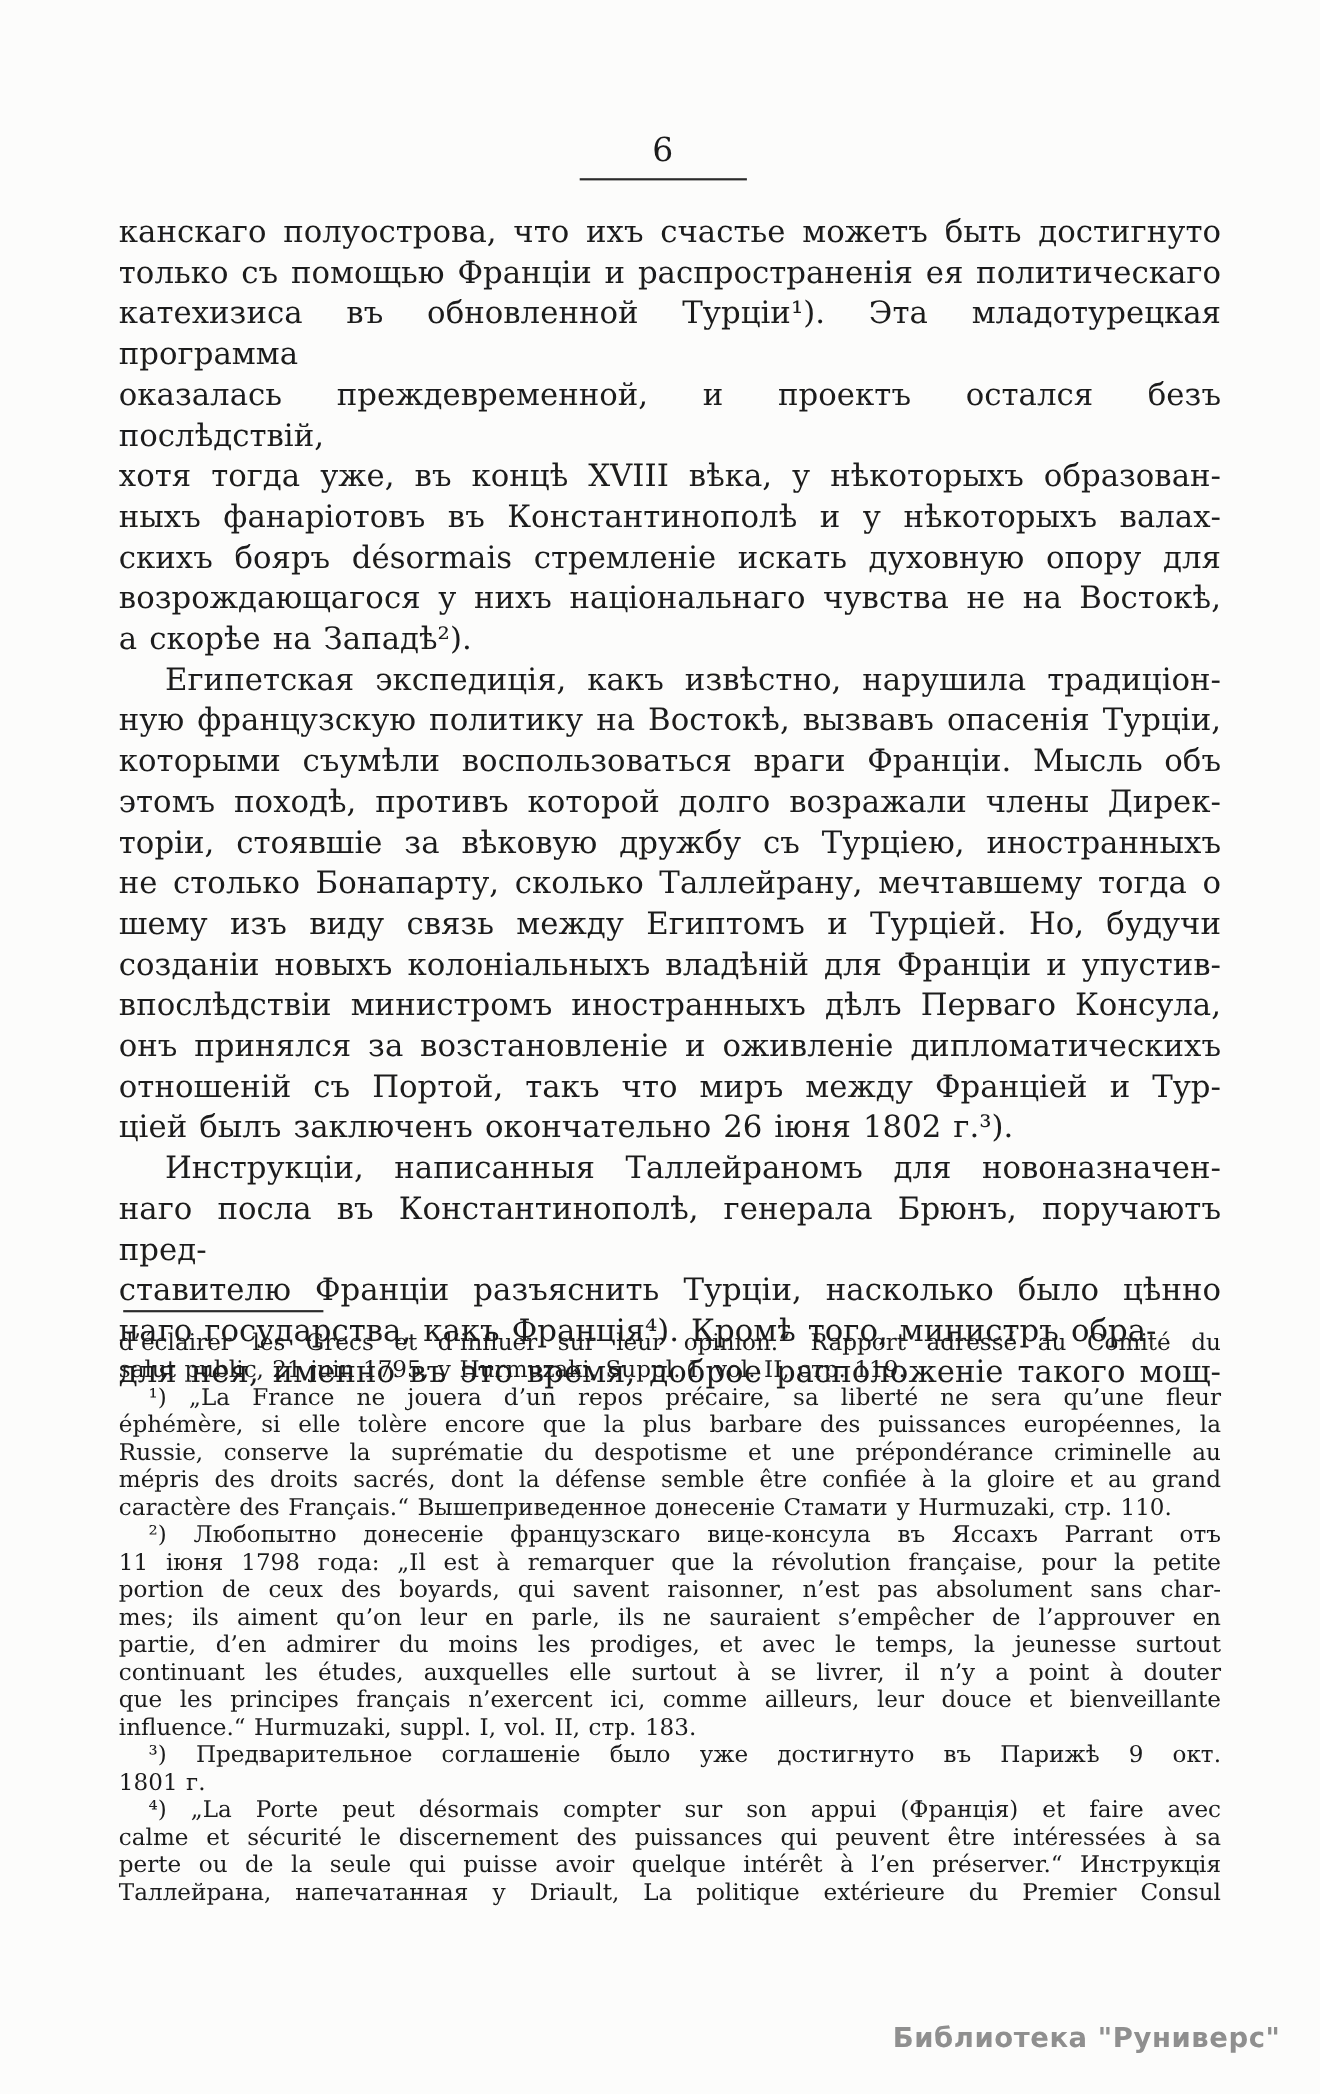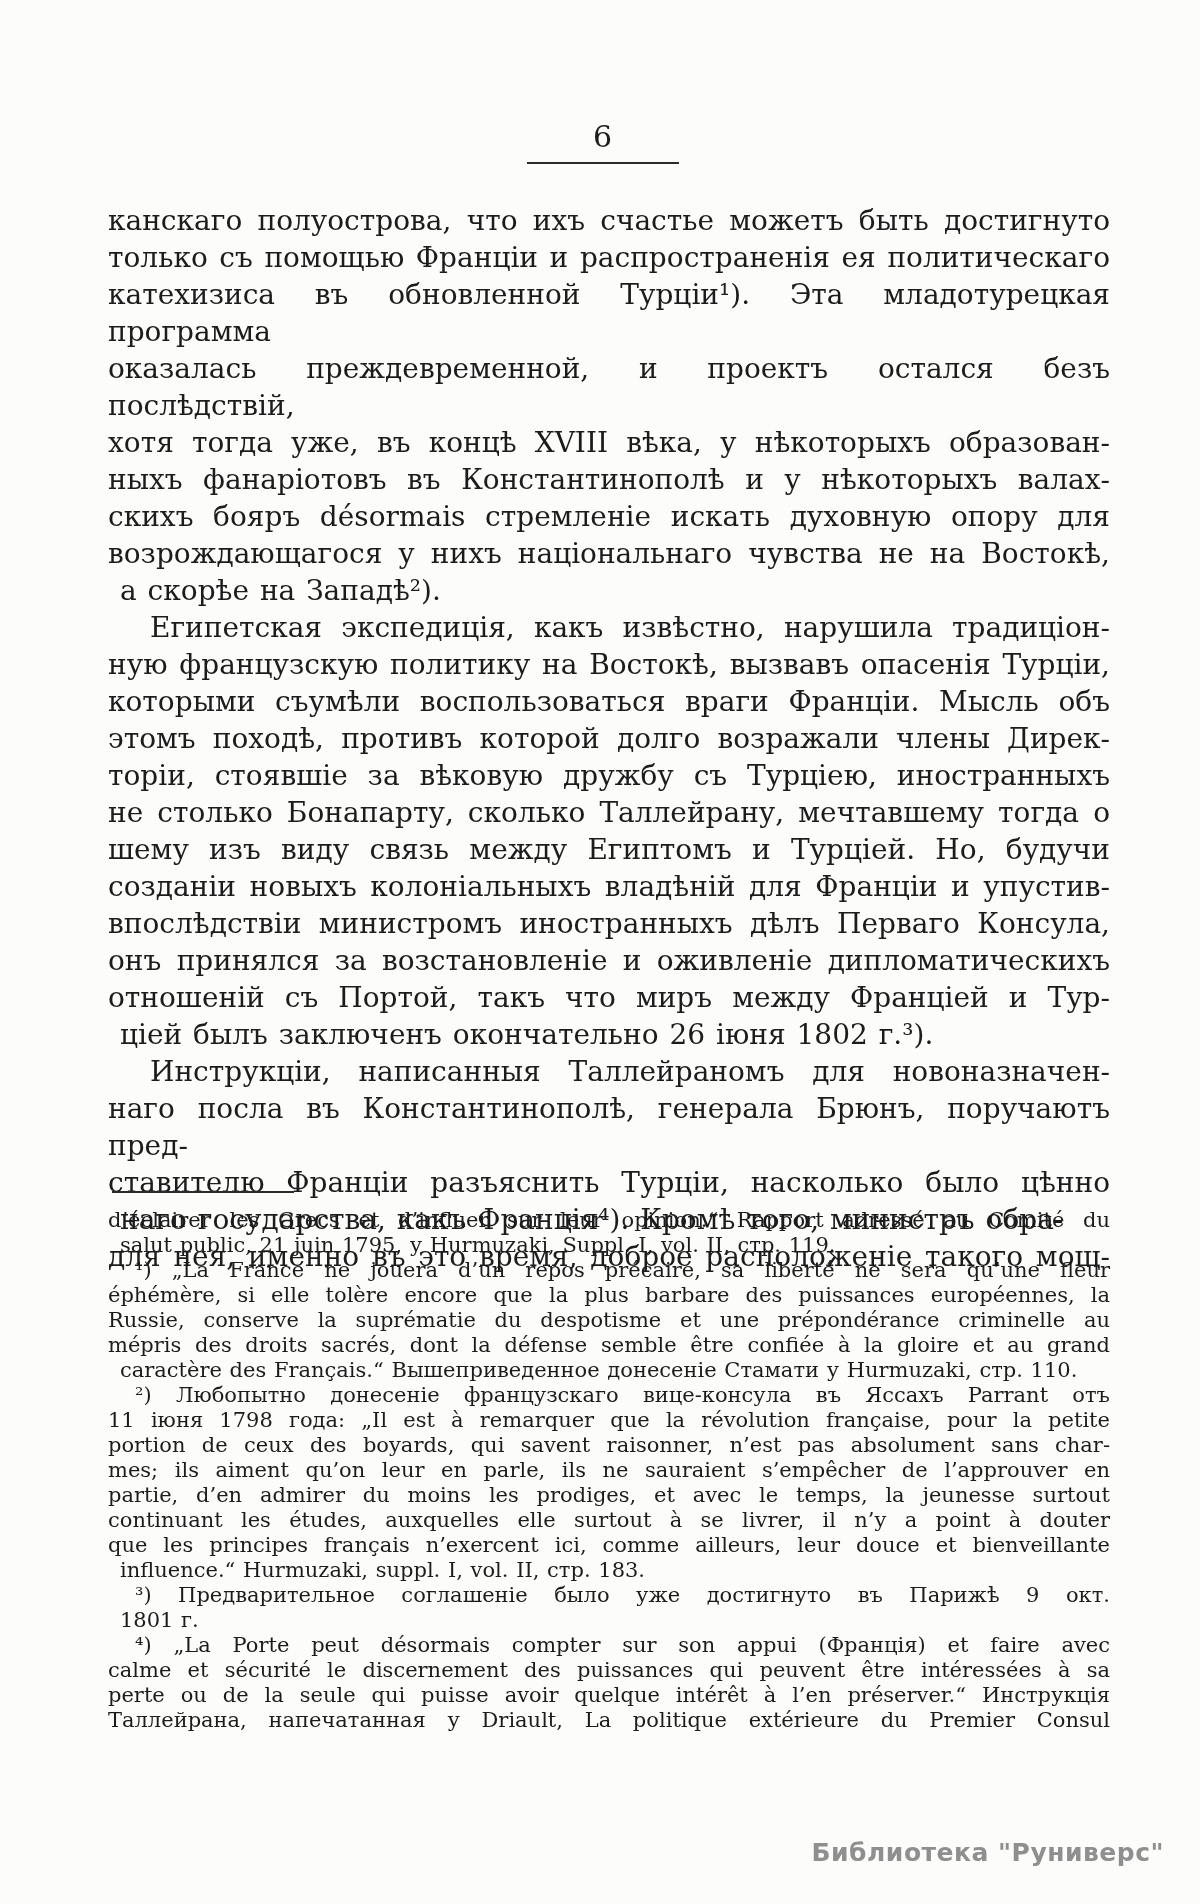--- a/index.html
+++ b/index.html
@@ -36,36 +36,35 @@
     color:var(--ink);
   }
   .header-rule{
     margin:8px auto 0 auto;
     width:152px;height:2px;
     background:#2b2b2b;
   }
   
   .main-text{
     position:absolute;
-    left:108px;top:202px;
+    left:108px;top:192px;
     width:1002px;
     font-size:28px;
     line-height:37px;
     word-spacing:2px;
   }
   .main-text .block.indent .tline:first-child{ text-indent:42px; }
   
   .tline{
     text-align:justify;
     text-align-last:justify;
     white-space:normal;
   }
   .tline.last{
     text-align-last:left;
-    margin-left:12px;
   }
   
   .footnote-rule{
     position:absolute;
     left:112px;top:1191px;
     width:182px;height:2px;
     background:#2b2b2b;
   }
   
   .footnotes{

